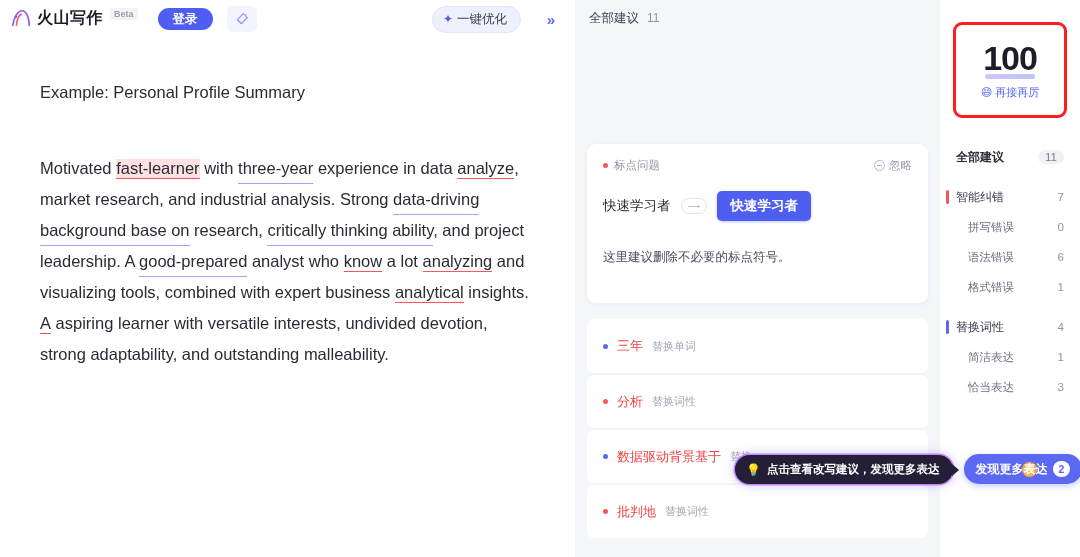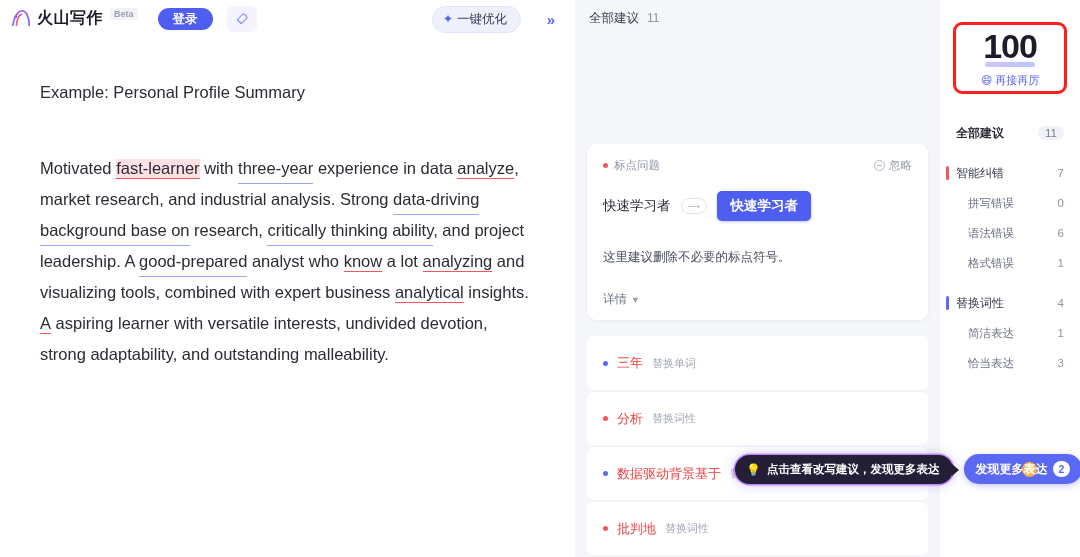--- a/index.html
+++ b/index.html
@@ -215,21 +215,21 @@
   
   .stats-col {
     width: 140px; height: 557px;
     background: #ffffff;
     display: flex; flex-direction: column;
     align-items: center;
     padding-top: 22px;
     position: relative;
   }
   .score-card {
-    width: 114px; height: 72px;
+    width: 114px; height: 96px;
     border: 3px solid #ff1d1d;
     border-radius: 9px;
     background: #ffffff;
     display: flex; flex-direction: column;
     align-items: center; justify-content: center;
     gap: 2px;
   }
   .score-value {
     font-size: 34px; font-weight: bold; color: #1d1d29;
     line-height: 1; letter-spacing: -1px;
@@ -369,24 +369,20 @@
         </div>
 
         <div class="replace-row">
           <span class="orig-word">快速学习者</span>
           <span class="arrow-pill">⟶</span>
           <button class="new-word-btn">快速学习者</button>
         </div>
 
         <div class="card-desc">这里建议删除不必要的标点符号。</div>
 
-        <div class="card-more">
-          <span>详情</span>
-          <span class="chev">▼</span>
-        </div>
       </div>
 
       <div>
         <div class="sugg-row">
           <span class="dot blue"></span>
           <span class="row-word">三年</span>
           <span class="row-kind">替换单词</span>
         </div>
         <div class="sugg-row">
           <span class="dot red"></span>

